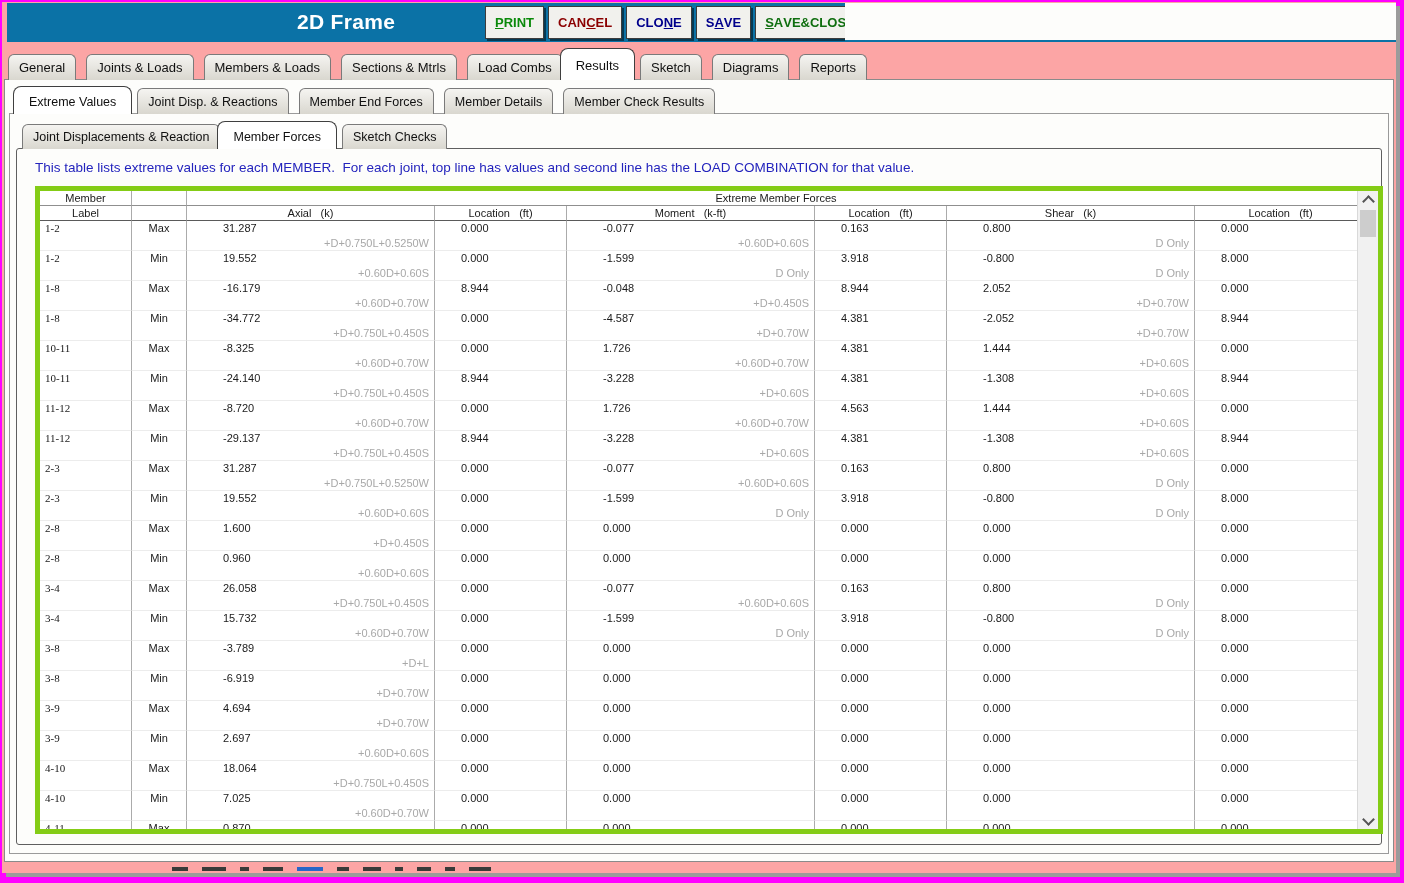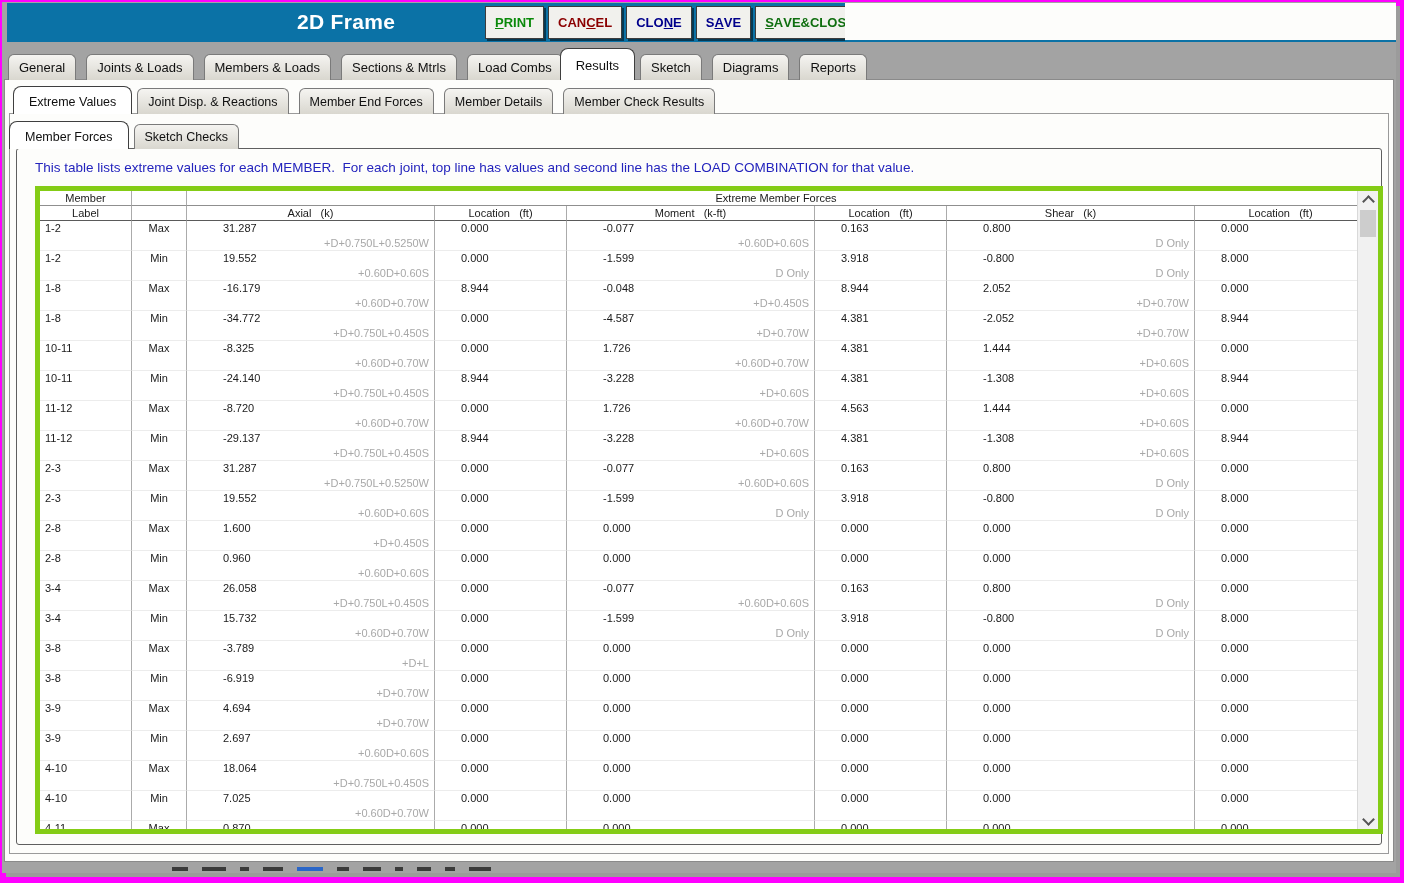--- a/index.html
+++ b/index.html
@@ -3,21 +3,21 @@
 <meta charset="utf-8">
 <style>
   html,body{margin:0;padding:0;}
   body{
     width:1404px;height:883px;position:relative;overflow:hidden;
     background:#ff00ff;
     font-family:"Liberation Sans", sans-serif;
   }
   .screen{
     position:absolute;top:2px;left:2px;width:1394px;height:871px;
-    background:#a3a3a3;box-shadow:4px 4px 0 #9b9b9b;
+    background:#fca5a5;box-shadow:4px 4px 0 #9b9b9b;
   }
   
   .titlebar-teal{position:absolute;left:5px;top:1px;width:838px;height:39px;background:#0b72a6;}
   .titlebar-rest{position:absolute;left:843px;right:0;top:1px;height:39px;background:#fdfdfb;
     border-bottom:2px solid #0b72a6;box-sizing:border-box;}
   .app-title{position:absolute;left:290px;top:7px;color:#ffffff;font-size:21px;font-weight:bold;letter-spacing:.3px;}
   .help-icon{position:absolute;left:797px;top:11px;width:16px;height:16px;border-radius:50%;
     background:#2f6fd0;color:#fff;font-size:11px;font-weight:bold;text-align:center;line-height:16px;
     border:1px solid #cfe0ff;cursor:pointer;}
   .toolbar{position:absolute;left:478px;top:3px;display:flex;gap:4px;height:33px;}
@@ -52,21 +52,21 @@
     border:5px solid #84cc16;box-sizing:border-box;background:#fff;}
   #grid{display:grid;grid-template-columns:92px 55px 248px 132px 248px 132px 248px 171px;
     grid-auto-rows:15px;position:absolute;top:0;left:0;right:20px;bottom:0;overflow:hidden;background:#fff;}
   .c{border-right:1px solid #ababab;font-size:11px;line-height:15px;overflow:hidden;
     white-space:pre;color:#1a1a1a;box-sizing:border-box;}
   .c.lastcol{border-right:none;}
   .hc{text-align:center;}
   .hr1{border-bottom:1px solid #8f8f8f;}
   .hr2{border-bottom:1px solid #5a5a5a;}
   .group{grid-column:3 / span 6;}
-  .mem{padding-left:5px;}
+  .mem{padding-left:5px;font-family:Liberation Serif, serif;}
   .mm{text-align:center;}
   .val{padding-left:36px;}
   .val.loc{padding-left:26px;}
   .combo{text-align:right;padding-right:5px;color:#a8a8a8;}
   .cr{border-bottom:1px solid #ececec;}
   
   .vscroll{position:absolute;top:0;right:0;bottom:0;width:20px;background:#f1f1f1;border-left:1px solid #d9d9d9;}
   .arrow{position:absolute;left:0;width:20px;height:17px;cursor:pointer;}
   .arrow.up{top:0;}
   .arrow.down{bottom:0;}
@@ -149,20 +149,21 @@
   <div class="tabbar" id="sub-tabs">
       <div class="tab active">Extreme Values</div>
       <div class="tab">Joint Disp. &amp; Reactions</div>
       <div class="tab">Member End Forces</div>
       <div class="tab">Member Details</div>
       <div class="tab">Member Check Results</div>
     </div>
   <div class="panel panel-results"></div>
 
   <div class="tabbar" id="third-tabs">
+      <div class="tab">Joint Displacements &amp; Reaction</div>
       <div class="tab active">Member Forces</div>
       <div class="tab">Sketch Checks</div>
     </div>
   <div class="panel panel-extreme"></div>
 
   <div class="description">This table lists extreme values for each MEMBER.  For each joint, top line has values and second line has the LOAD COMBINATION for that value.</div>
 
   <div class="table-wrap">
     <div id="grid">
         <div class="c hc hr1">Member</div>

